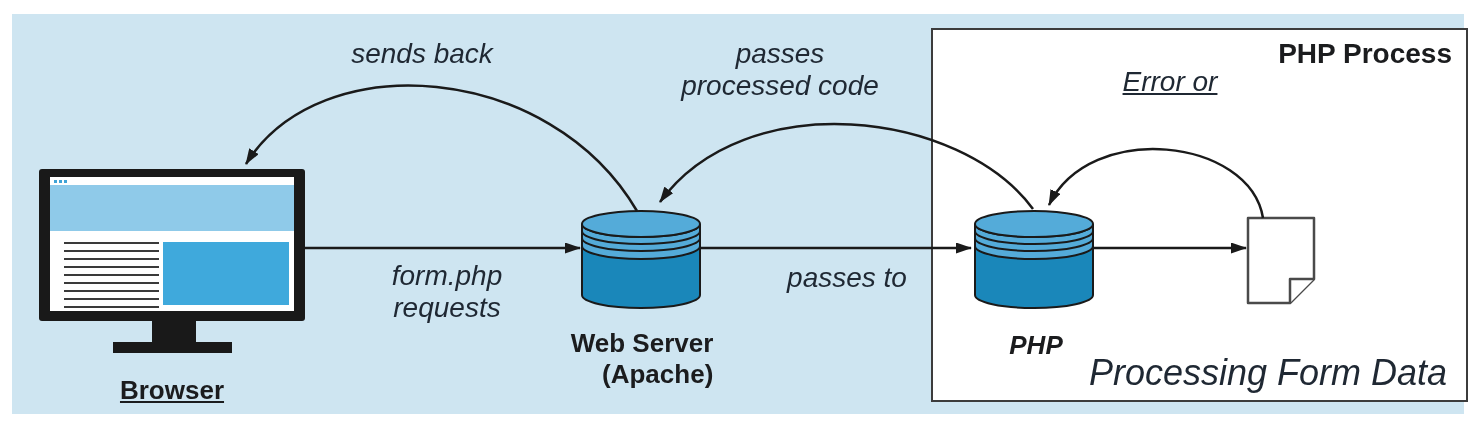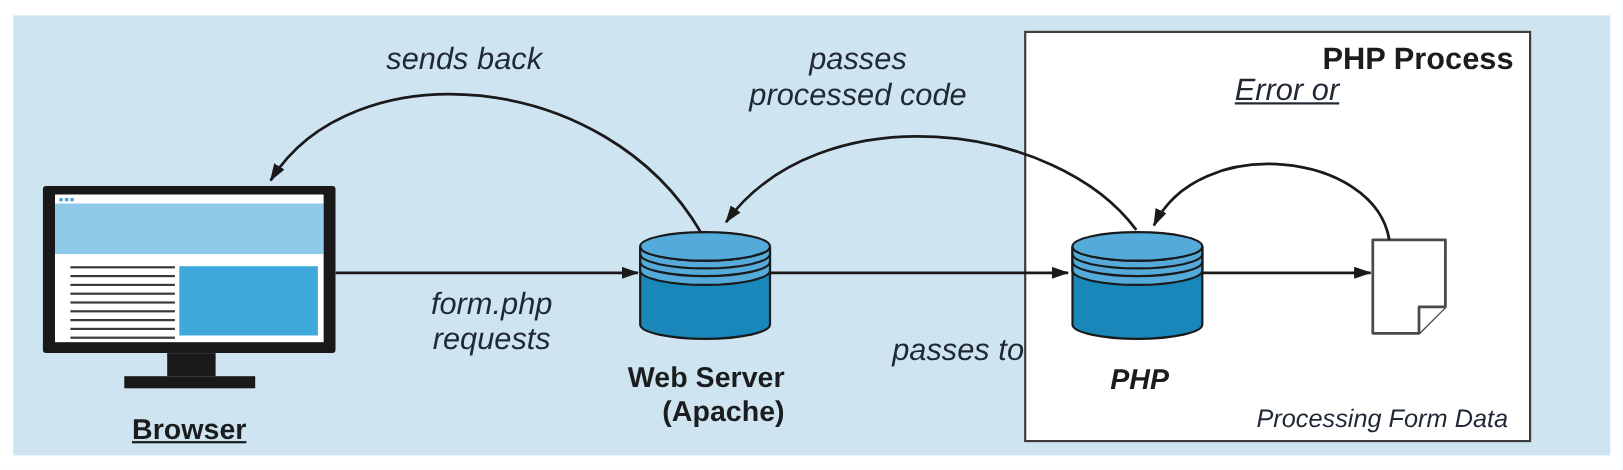--- a/index.html
+++ b/index.html
@@ -5,30 +5,30 @@
   html,body{margin:0;padding:0;background:#ffffff;}
   .canvas{
     position:relative;width:1475px;height:427px;background:#ffffff;overflow:hidden;
     font-family:"Liberation Sans", sans-serif;
   }
   .panel{
     position:absolute;left:12px;top:14px;width:1452px;height:400px;
     background:#cee5f1;
   }
   .php-box{
-    position:absolute;left:931px;top:28px;width:461px;height:374px;
+    position:absolute;left:931px;top:28px;width:537px;height:374px;
     background:#ffffff;border:2px solid #3c3c3c;box-sizing:border-box;
   }
   .php-box-title{
     position:absolute;right:14px;top:8px;
     font-weight:bold;font-size:28px;color:#1b1c1e;white-space:nowrap;
   }
   .php-box-caption{
     position:absolute;right:19px;bottom:6px;
-    font-style:italic;font-size:23px;color:#1f2833;white-space:nowrap;
+    font-style:italic;font-size:36px;color:#1f2833;white-space:nowrap;
   }
   .edge-label{
     position:absolute;font-style:italic;font-size:28px;line-height:32px;
     color:#1f2833;text-align:center;transform:translateX(-50%);white-space:nowrap;
   }
   .node-label{
     position:absolute;font-weight:bold;font-size:26px;line-height:31px;
     color:#1b1c1e;text-align:right;transform:translateX(-50%);white-space:nowrap;
   }
   
@@ -128,21 +128,21 @@
   <div class="edge-label" style="left:780px;top:38px;">
     <div>passes</div>
     <div>processed code</div>
   </div>
 
   <div class="edge-label" style="left:447px;top:260px;">
     <div>form.php</div>
     <div>requests</div>
   </div>
 
-  <div class="edge-label" style="left:871px;top:262px;margin-top:40px;">passes to</div>
+  <div class="edge-label" style="left:847px;top:262px;">passes to</div>
 
   <div class="edge-label" style="left:1170px;top:66px;text-decoration:underline;">
     <div>Error or</div>
   </div>
 
   <div class="node-label" style="left:172px;top:375px;text-decoration:underline;">Browser</div>
 
   <div class="node-label" style="left:642px;top:328px;">
     <div>Web Server</div>
     <div>(Apache)</div>

